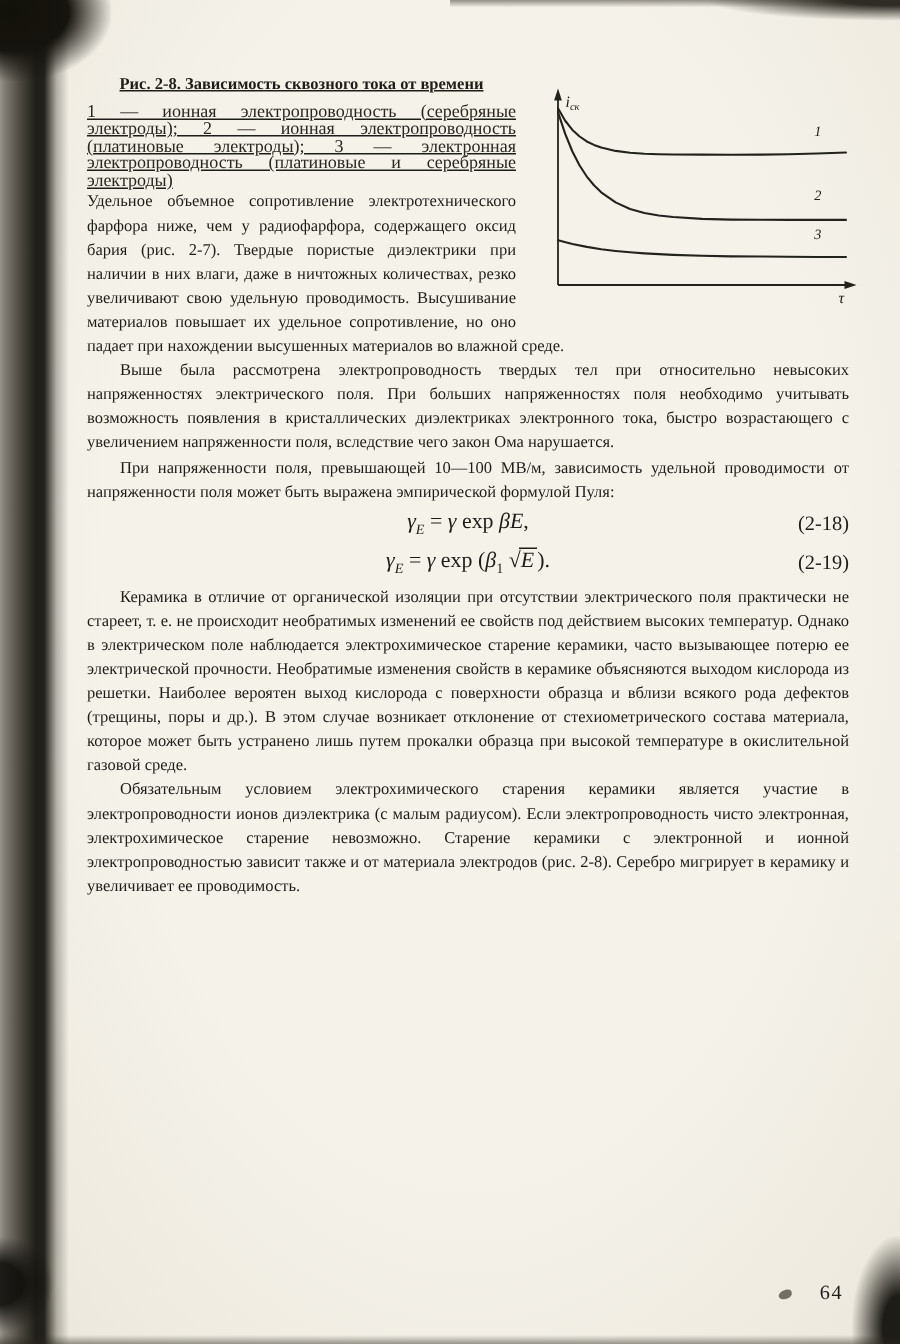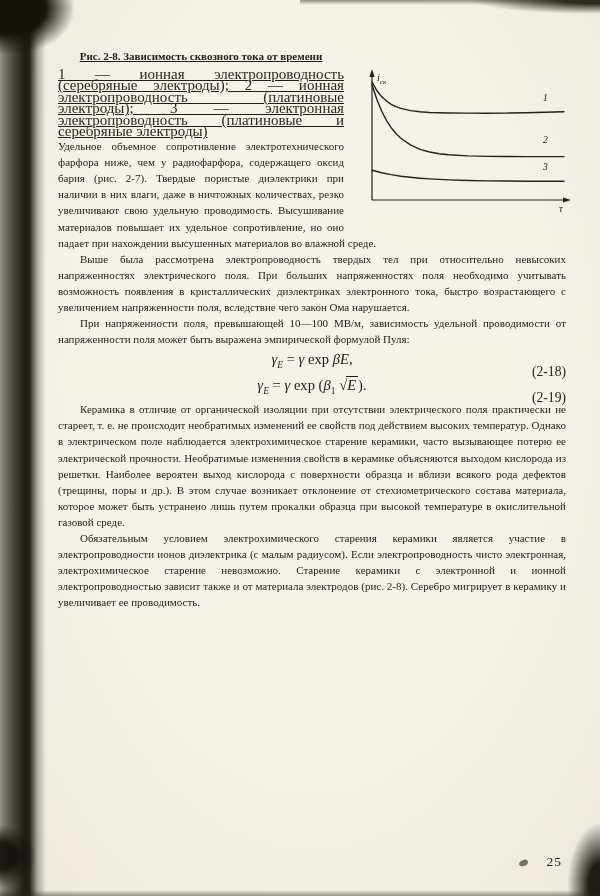--- a/index.html
+++ b/index.html
@@ -22,36 +22,36 @@
     background:radial-gradient(ellipse at 100% 85%, rgba(18,17,12,.95) 25%, rgba(18,17,12,0) 72%);}
   .art-bottom-left{left:0;bottom:8px;width:36px;height:64px;
     background:radial-gradient(ellipse at 0% 50%, rgba(15,14,10,.9) 30%, rgba(15,14,10,0) 70%);}
   .art-bottom-edge{bottom:0;left:0;right:0;height:6px;
     background:linear-gradient(0deg, rgba(40,37,29,.45), transparent);}
   .ink-speck{position:absolute;right:72px;bottom:30px;width:9px;height:6px;
     background:#4a463c;border-radius:60% 40% 55% 45%;transform:rotate(-14deg);opacity:.75;}
 
   .content{position:relative;padding:48px 34px 0 58px;}
 
-  .figure-float{float:right;width:224px;margin:16px -14px 8px 12px;}
+  .figure-float{float:right;width:224px;margin:6px -14px 8px 12px;}
   #chart-svg{display:block;width:224px;height:150px;}
   .axis{stroke:#24221d;stroke-width:1.2;}
   .axis-arrow{fill:#24221d;}
   .curve{fill:none;stroke:#24221d;stroke-width:1.4;stroke-linejoin:round;stroke-linecap:round;}
   .curve-label{font:italic 9.5px "Liberation Serif", serif;fill:#24221d;}
   .ax-label{font:italic 10.5px "Liberation Serif", serif;fill:#24221d;}
 
   .fig-caption{font-weight:bold;font-size:11px;line-height:13.5px;text-align:center;padding:2px 4px 0 0;text-decoration:underline;}
-  .legend{font-weight:normal;font-size:15px;line-height:11.6px;text-align:justify;margin-top:5px;color:#2a2720;}
+  .legend{font-weight:normal;font-size:12px;line-height:11.6px;text-align:justify;margin-top:5px;color:#2a2720;}
 
   p{margin:0;font-size:11px;line-height:16.1px;text-align:justify;text-indent:22px;}
   p.no-indent{text-indent:0;}
 
   .formula{position:relative;margin:2px 0 6px;font-size:14.6px;line-height:20px;text-align:center;}
-  .f-num{position:absolute;right:0;top:13px;font-size:13.6px;}
+  .f-num{position:absolute;right:0;top:1px;font-size:13.6px;}
   .it{font-style:italic;}
   sub{font-size:9.5px;line-height:0;}
   .rad{border-top:1.1px solid #1f1d18;display:inline-block;line-height:1.05;padding:1px 2px 0 1px;margin-left:-1px;}
 
   .page-number{position:absolute;right:38px;bottom:26px;font-size:13.5px;letter-spacing:1px;}
 </style>
 </head>
 <body>
 
 <div class="page">
@@ -95,21 +95,21 @@
     <div class="formula">
       <span class="f-expr"><span class="it">γ</span><sub class="it">E</sub><span> = </span><span class="it">γ</span> <span>exp (</span><span class="it">β</span><sub>1</sub> <span>√</span><span class="rad it">E</span><span>).</span></span>
       <span class="f-num">(2-19)</span>
     </div>
 
     <p>Керамика в отличие от органической изоляции при отсутствии электрического поля практически не стареет, т. е. не происходит необратимых изменений ее свойств под действием высоких температур. Однако в электрическом поле наблюдается электрохимическое старение керамики, часто вызывающее потерю ее электрической прочности. Необратимые изменения свойств в керамике объясняются выходом кислорода из решетки. Наиболее вероятен выход кислорода с поверхности образца и вблизи всякого рода дефектов (трещины, поры и др.). В этом случае возникает отклонение от стехиометрического состава материала, которое может быть устранено лишь путем прокалки образца при высокой температуре в окислительной газовой среде.</p>
     <p>Обязательным условием электрохимического старения керамики является участие в электропроводности ионов диэлектрика (с малым радиусом). Если электропроводность чисто электронная, электрохимическое старение невозможно. Старение керамики с электронной и ионной электропроводностью зависит также и от материала электродов (рис. 2-8). Серебро мигрирует в керамику и увеличивает ее проводимость.</p>
 
   </div>
 
-  <div class="page-number">25</div>
+  <div class="page-number">64</div>
 
   <div class="art art-left-edge"></div>
   <div class="art art-corner-tl"></div>
   <div class="art art-top-right"></div>
   <div class="art art-top-line"></div>
   <div class="art art-corner-br"></div>
   <div class="art art-bottom-left"></div>
   <div class="art art-bottom-edge"></div>
   <div class="ink-speck"></div>
 

